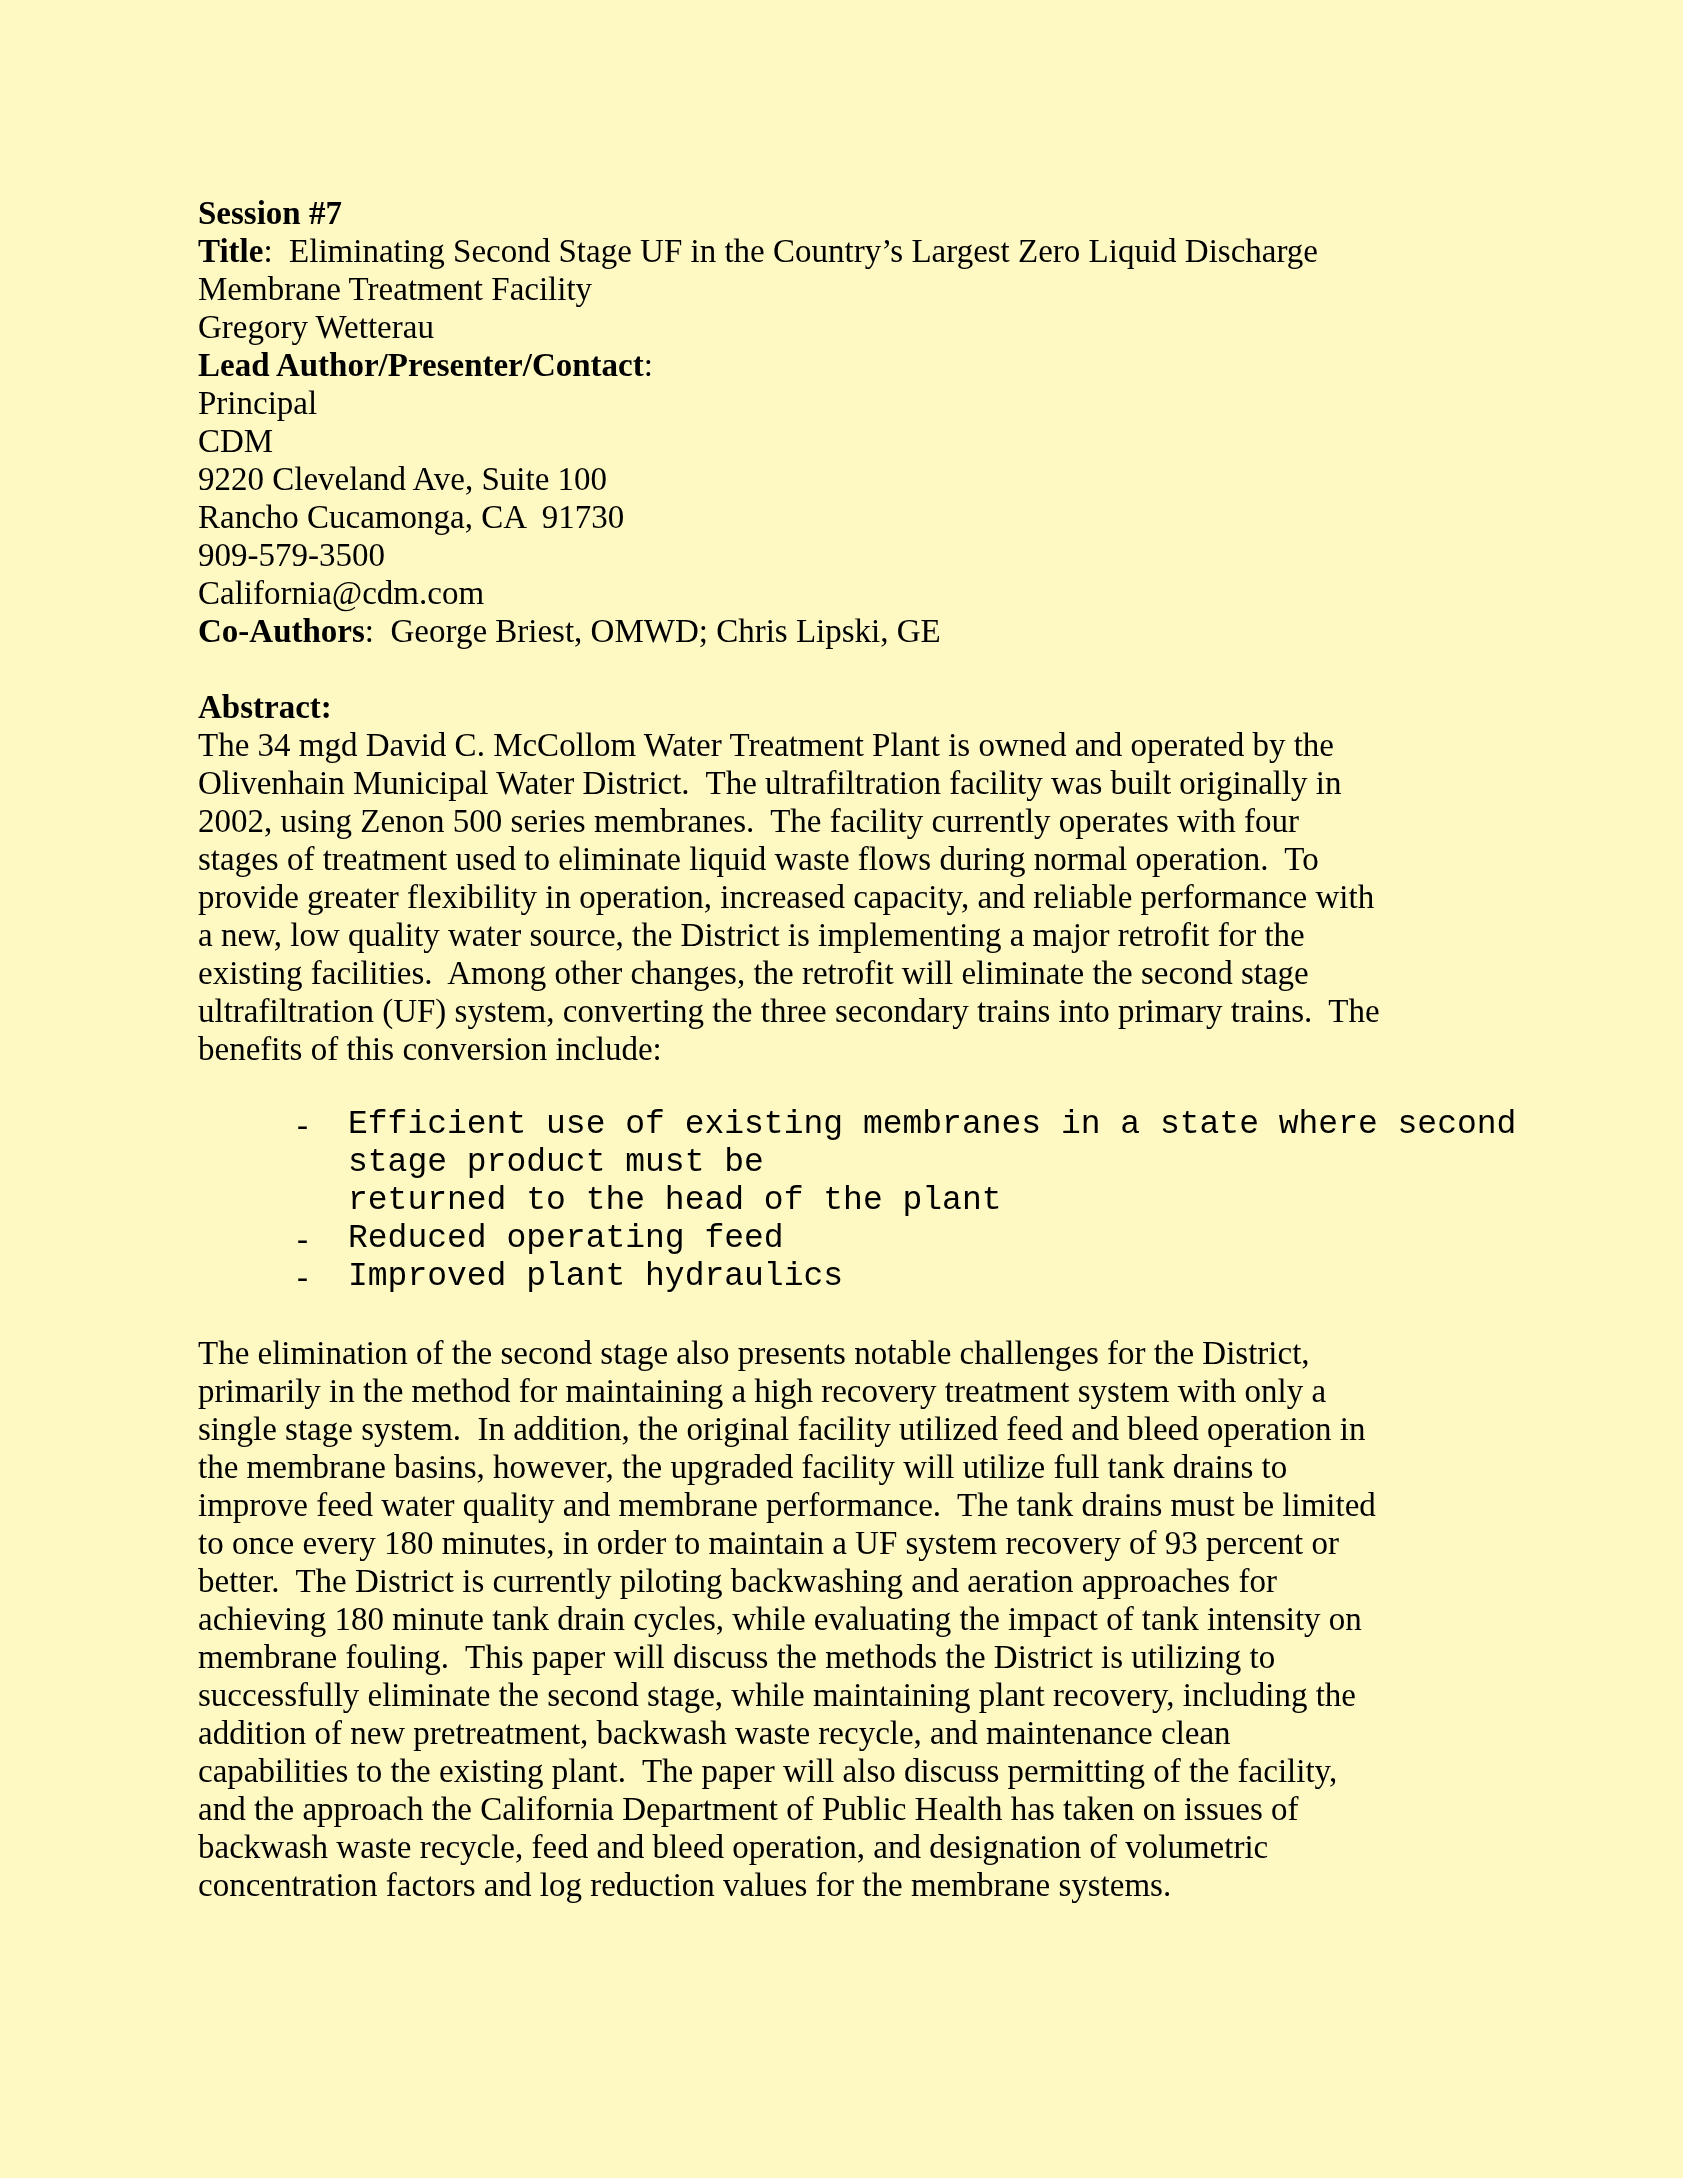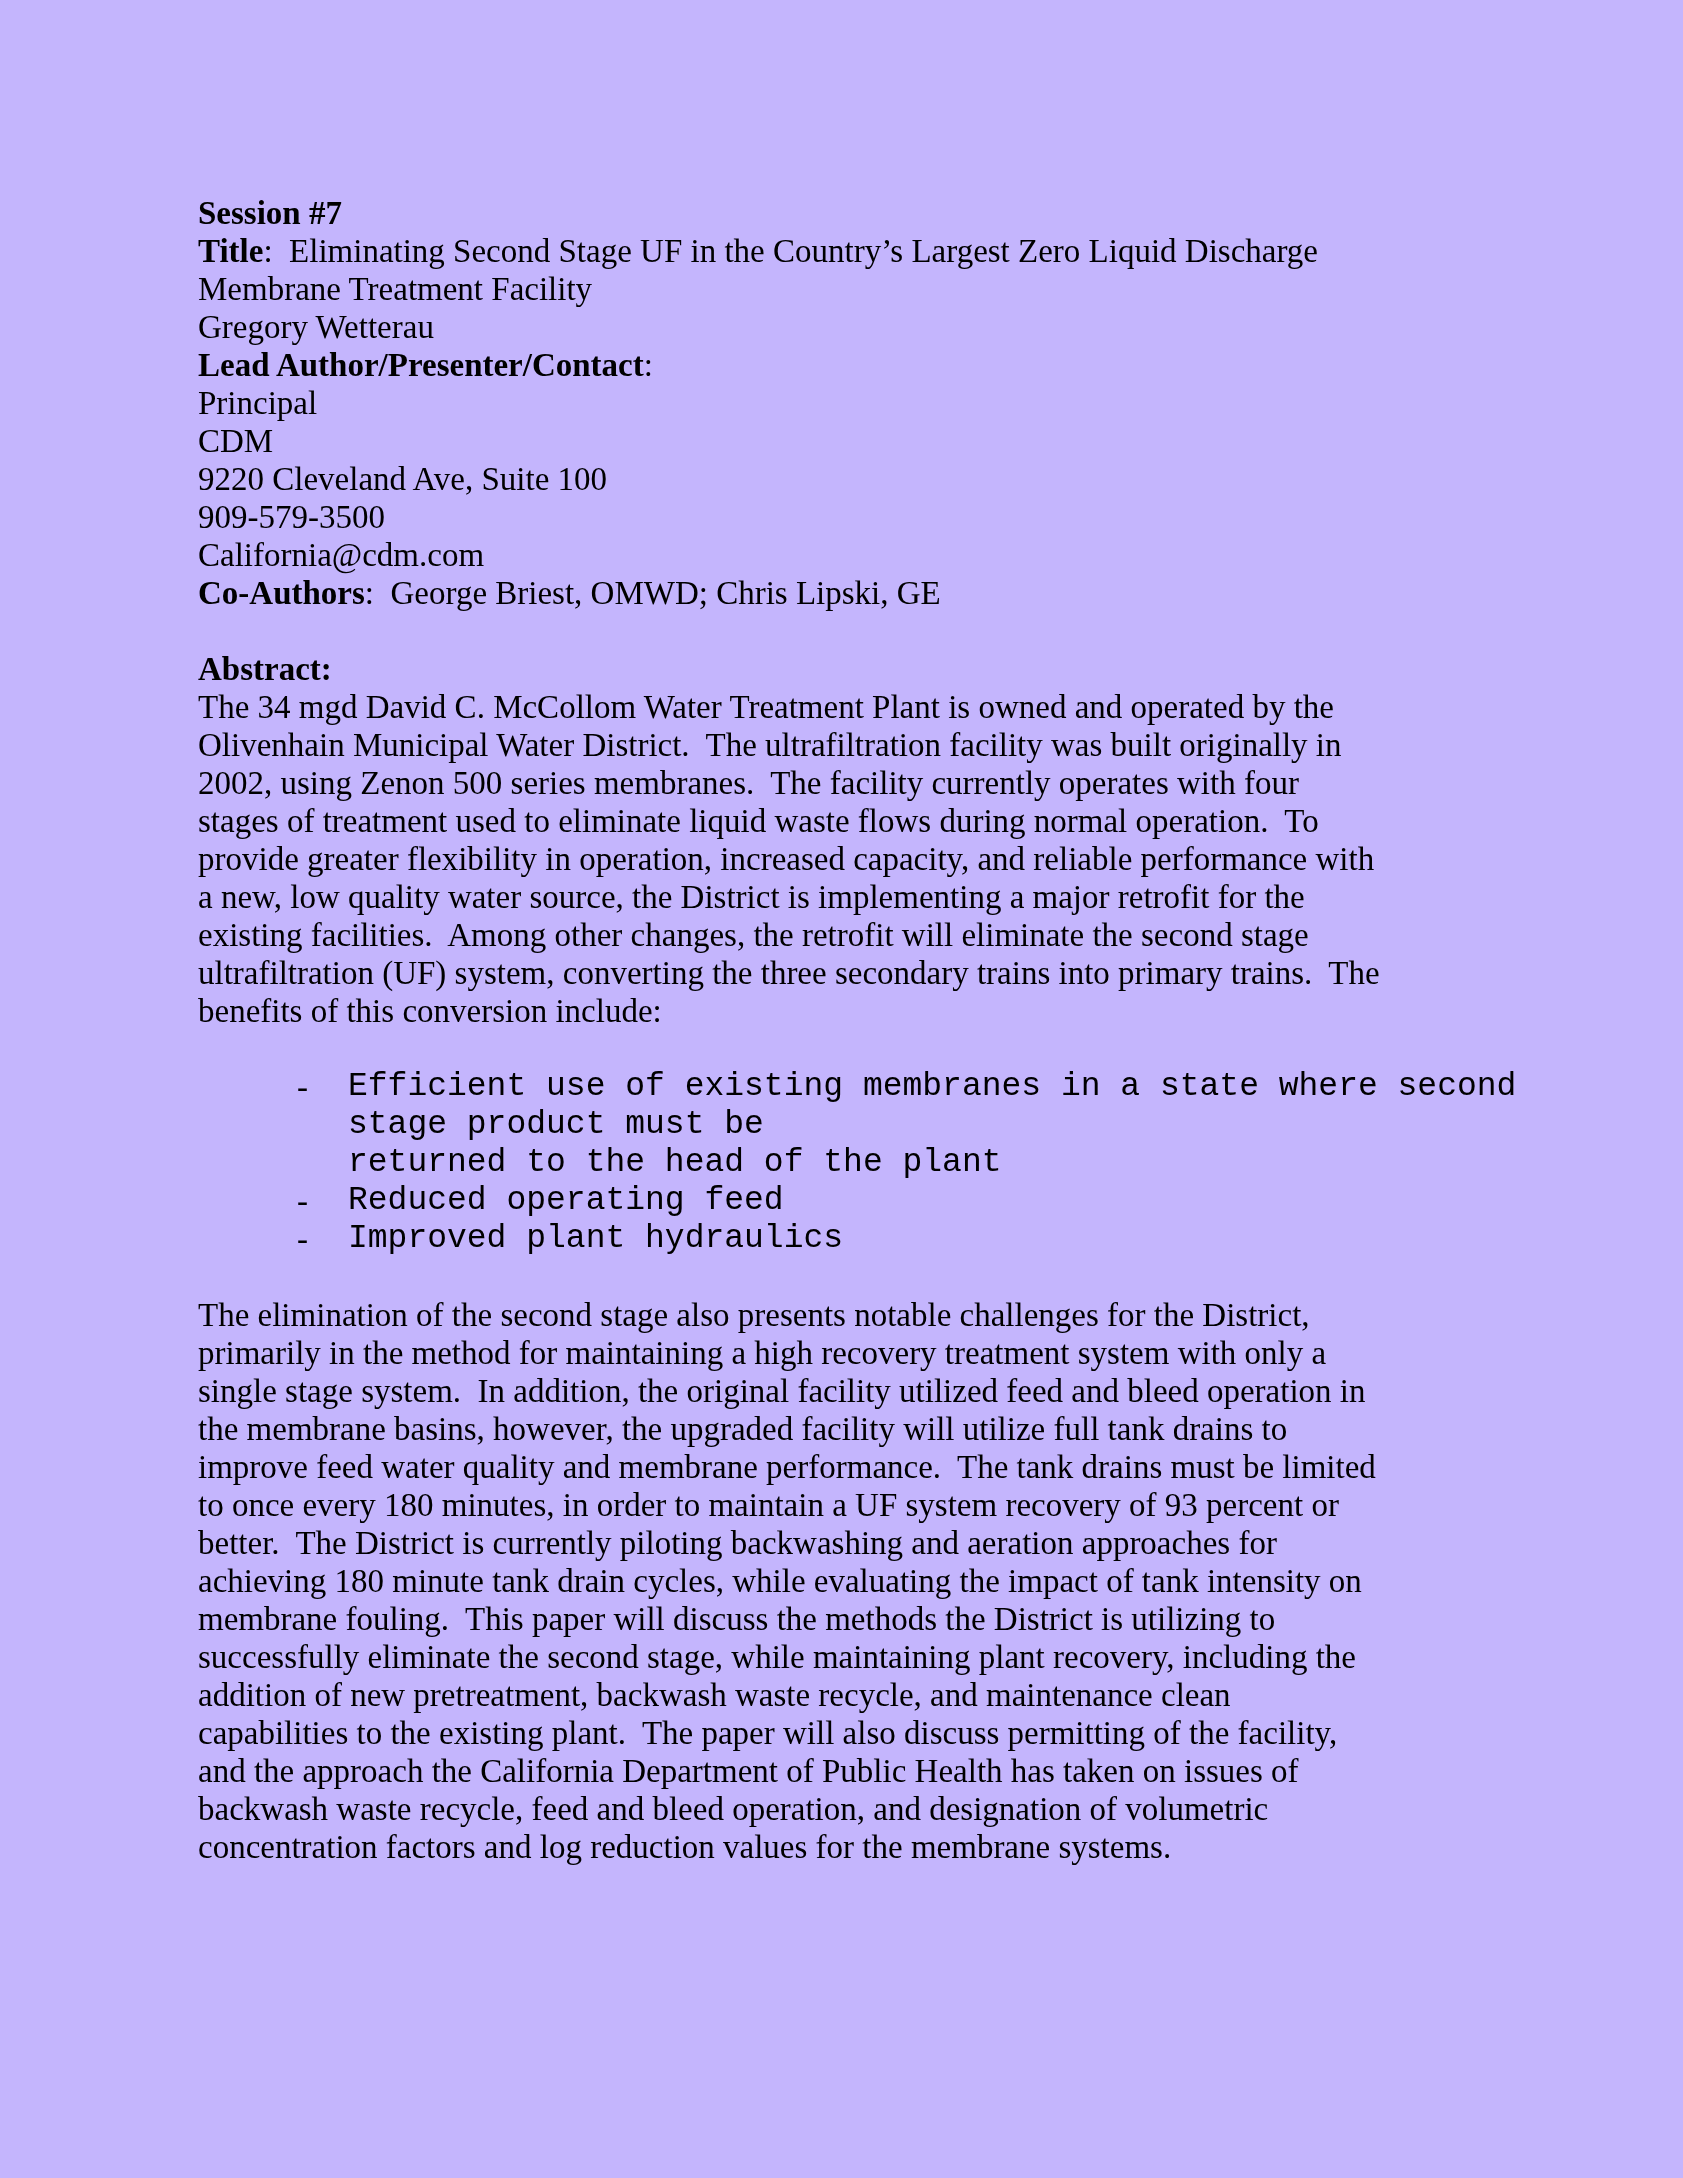--- a/index.html
+++ b/index.html
@@ -14,21 +14,21 @@
   }
   .page {
     box-sizing: border-box;
     width: 1683px;
     height: 2178px;
     padding: 194px 119px 0 198px;
     font-family: "Liberation Serif", "DejaVu Serif", serif;
     font-size: 33px;
     line-height: 38px;
     color: #000000;
-    background: #c4b5fd;
+    background: #fef9c3;
   }
   .line, .para {
     margin: 0;
     white-space: pre-wrap;
   }
   .bold { font-weight: bold; }
   .gap-line { height: 38px; }
   .bullet-list { margin: 0; }
   .bullet-row {
     display: flex;
@@ -54,20 +54,21 @@
 
   <div class="line"><span class="bold">Title</span><span>:  Eliminating Second Stage UF in the Country’s Largest Zero Liquid Discharge
 Membrane Treatment Facility</span></div>
 
   <div class="line">Gregory Wetterau</div>
 
   <div class="line"><span class="bold">Lead Author/Presenter/Contact</span><span>:</span></div>
   <div class="line">Principal</div>
   <div class="line">CDM</div>
   <div class="line">9220 Cleveland Ave, Suite 100</div>
+  <div class="line">Rancho Cucamonga, CA  91730</div>
   <div class="line">909-579-3500</div>
   <div class="line">California@cdm.com</div>
 
   <div class="line"><span class="bold">Co-Authors</span><span>:  George Briest, OMWD; Chris Lipski, GE</span></div>
 
   <div class="gap-line"></div>
 
   <div class="line bold">Abstract:</div>
 
   <div class="para">The 34 mgd David C. McCollom Water Treatment Plant is owned and operated by the

